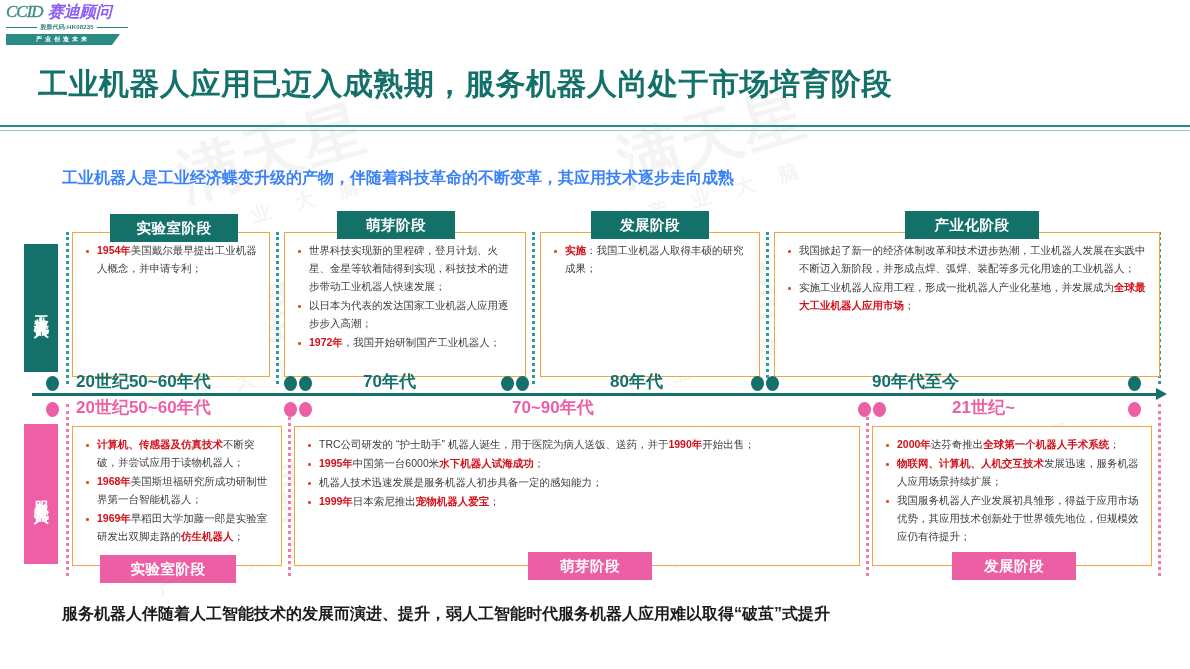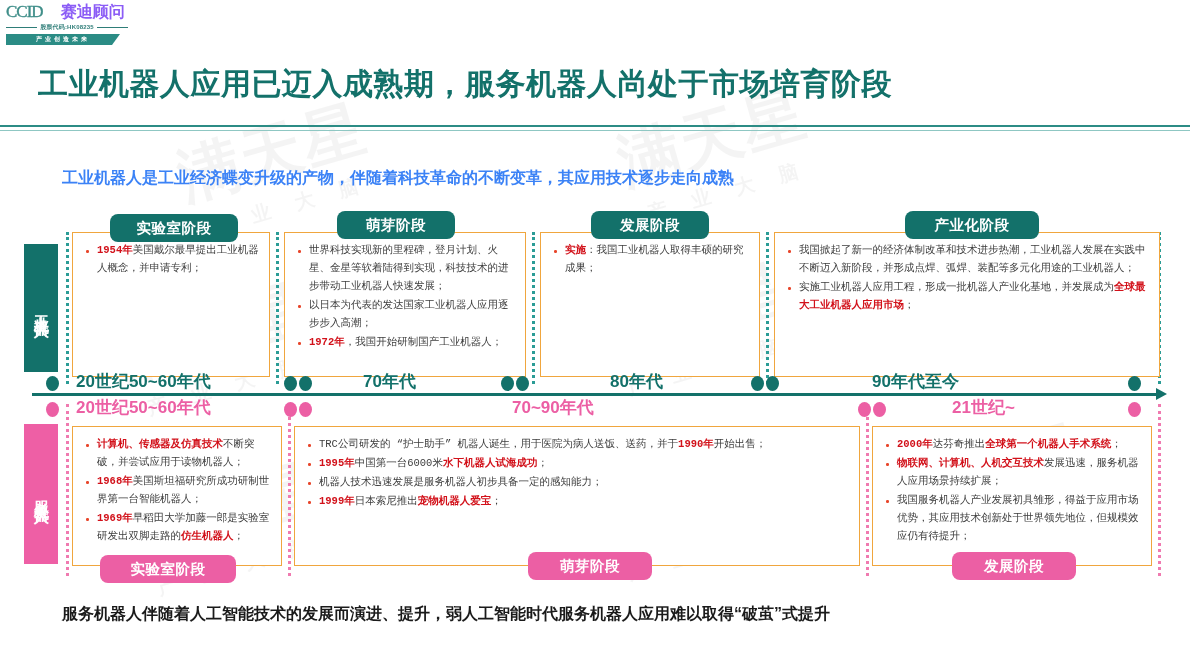--- a/index.html
+++ b/index.html
@@ -28,21 +28,21 @@
     z-index: 0;
   }
   .wm .sub { display:block; font-size: 0.32em; letter-spacing: 10px; text-align:center; }
 
   
   #logo {
     position: absolute; left: 4px; top: 2px;
     width: 124px; height: 40px;
     z-index: 5;
   }
-  .logo-row1 { display:flex; align-items:center; gap:18px; height:20px; padding-left:2px;}
+  .logo-row1 { display:flex; align-items:center; gap:5px; height:20px; padding-left:2px;font-style:italic;}
   .logo-ccid {
     font-family: "Liberation Serif", serif;
     font-size: 17px; font-weight: normal; letter-spacing: -1px;
     color: #3f8e89;
     -webkit-text-stroke: 0.4px #3f8e89;
   }
   .logo-cn {
     font-size: 16px; font-weight: bold; color: #8b5cf6;
     letter-spacing: 0px;
   }
@@ -110,21 +110,21 @@
     border:1.4px solid #f0a63e;
     background:#ffffff;
     z-index:3;
   }
 
   .box-inner {
     padding:8px 8px 6px 8px;
     height:100%;
   }
 
-  ul.bullets { list-style:none;font-family:Liberation Mono, monospace; }
+  ul.bullets { list-style:none; }
   ul.bullets li {
     position:relative;
     padding-left:16px;
     font-size:10.5px;
     line-height:1.72;
     color:#3d3d3d;
     margin-bottom:1px;
   }
   ul.bullets li::before {
     content:"";
@@ -134,21 +134,20 @@
   .hl-red { color:#d2111a; font-weight:bold; }
 
   
   .badge {
     position:absolute;
     display:flex; align-items:center; justify-content:center;
     color:#ffffff; font-weight:bold; font-size:14.5px;
     letter-spacing:0.5px;
     z-index:6;
     height:28px;
-    border-radius:8px;
   }
   .badge.teal { background:#13716a; }
   .badge.pink { background:#ec5fa4; }
 
   
   #timeline-axis {
     position:absolute; left:32px; top:393px; width:1127px; height:3px;
     background:#13716a; z-index:3;
   }
   #timeline-arrow {

